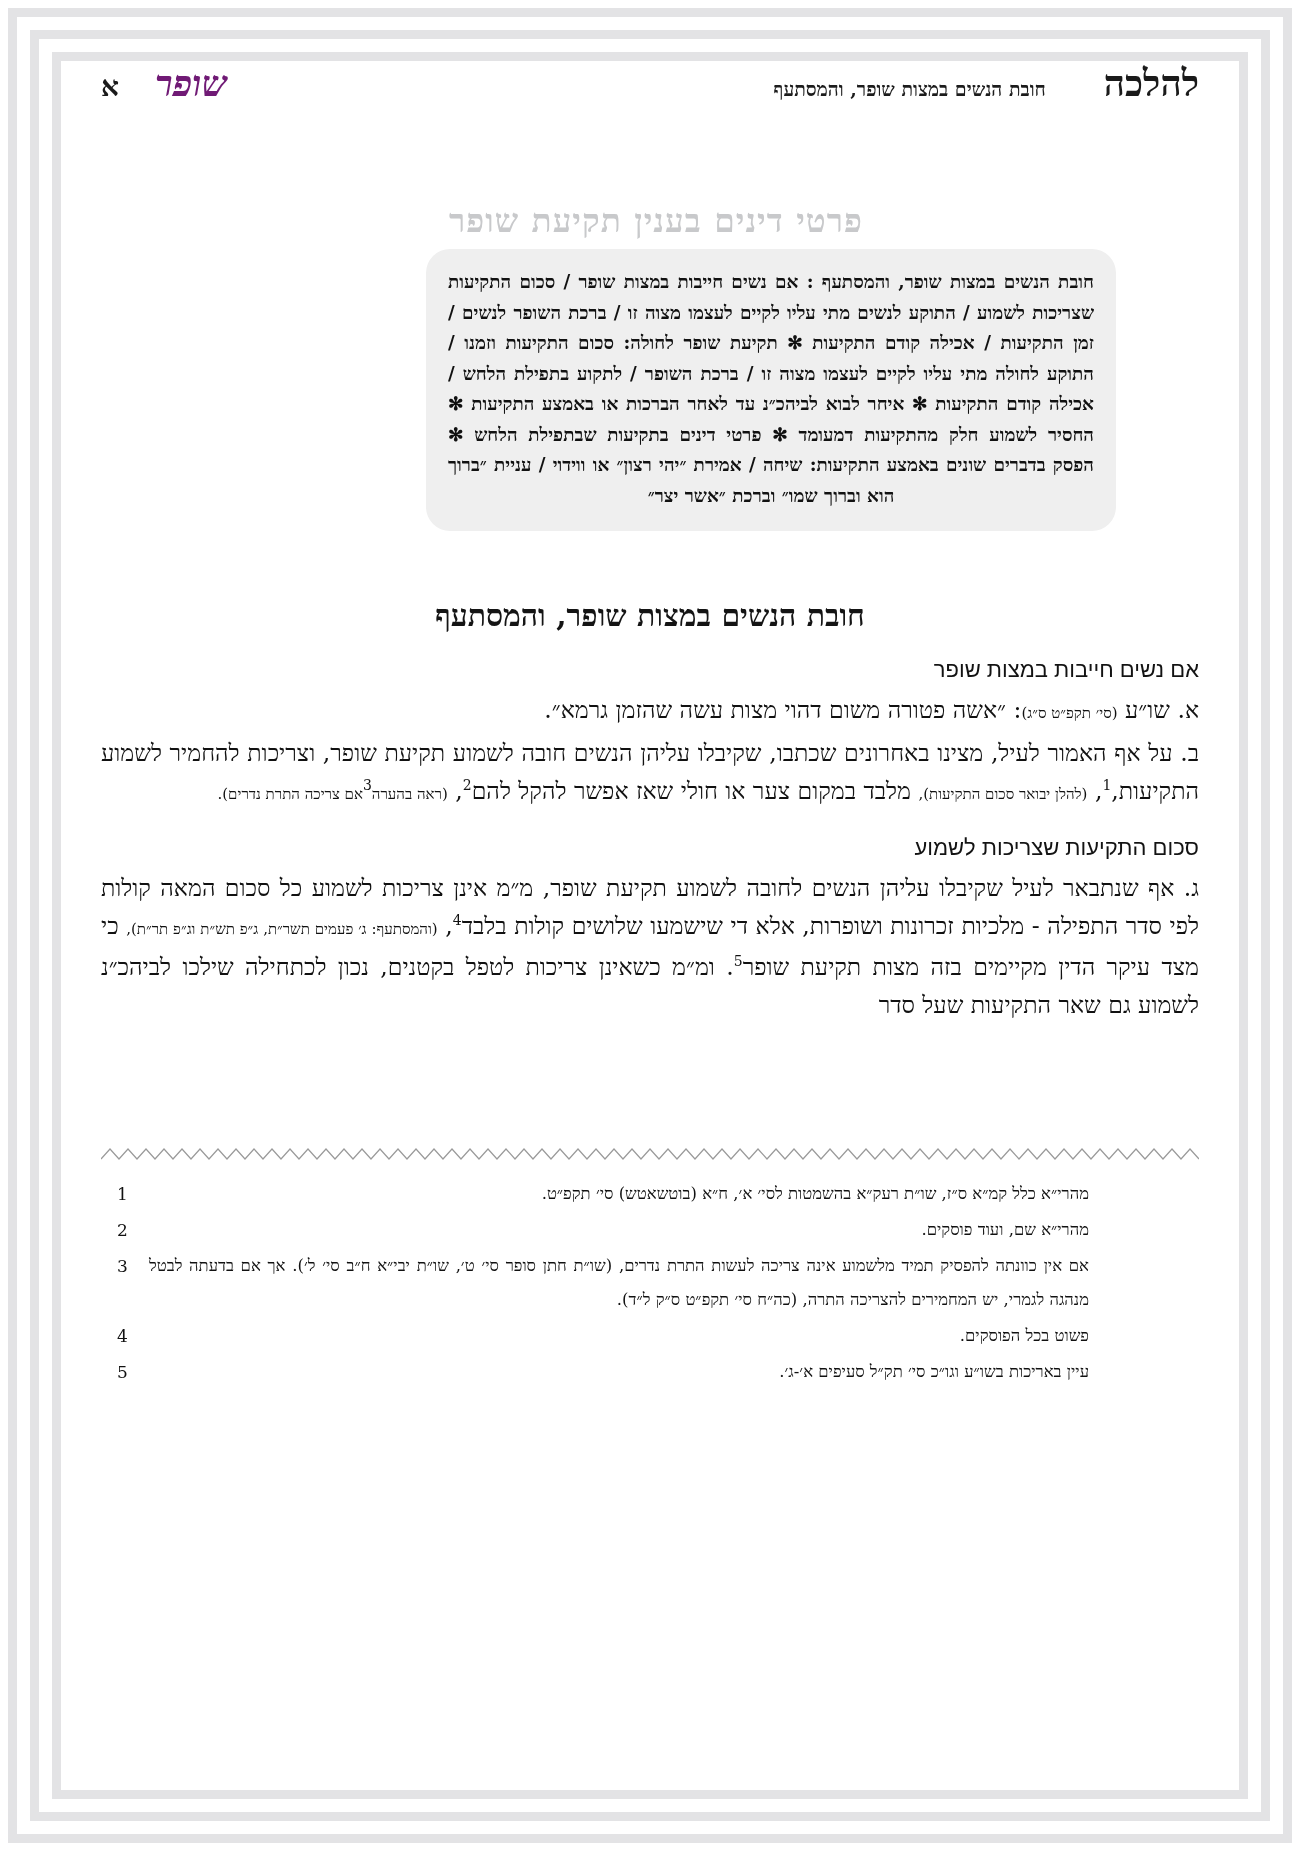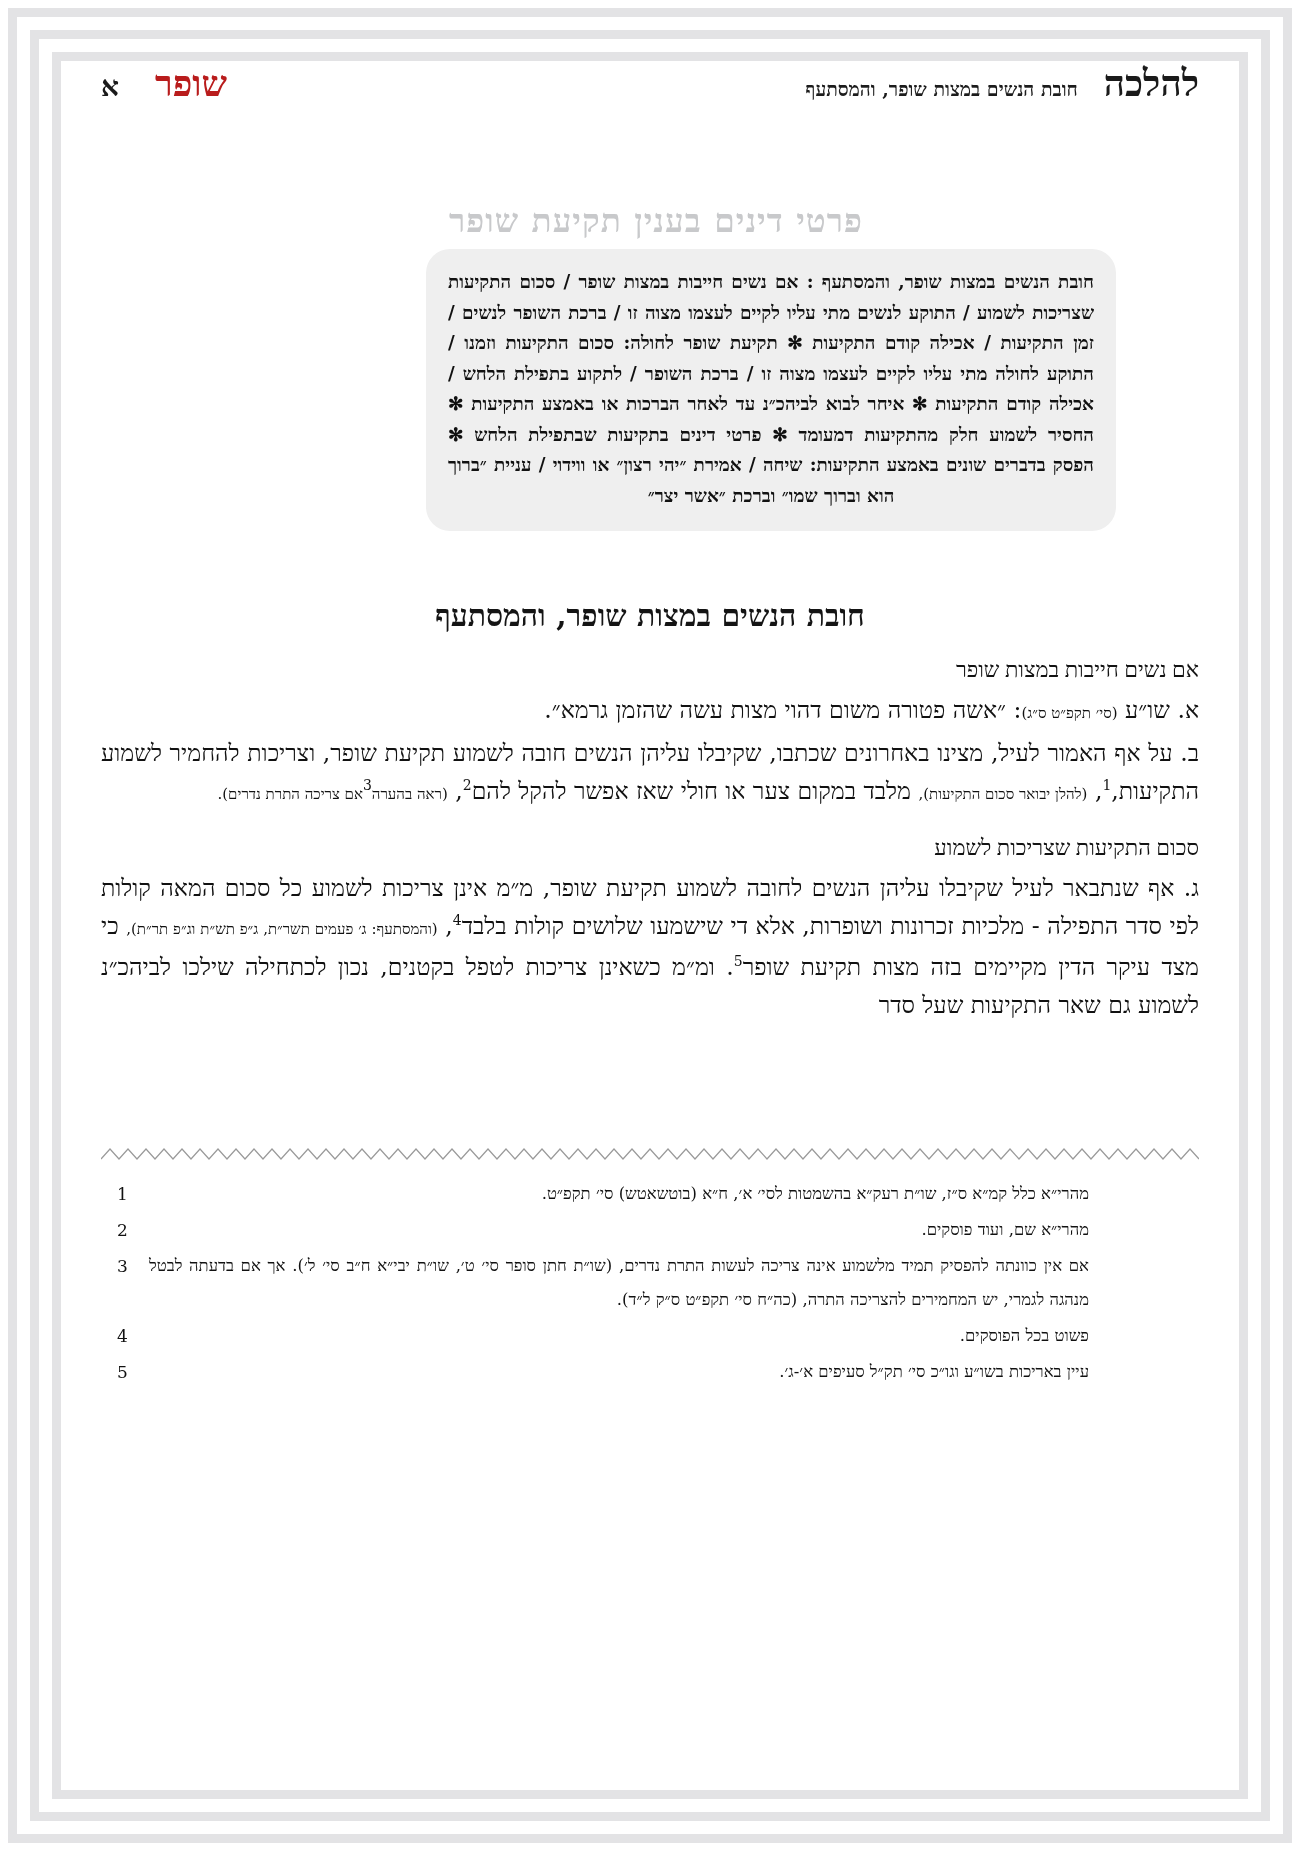--- a/index.html
+++ b/index.html
@@ -66,39 +66,41 @@
     align-items: baseline;
     gap: 26px;
     white-space: nowrap;
   }
   .runhead-book {
     font-family: "DejaVu Serif", "Liberation Serif", serif;
     font-weight: bold;
     font-size: 37px;
     color: #1a1a1a;
     letter-spacing: 0px;
+    margin-left: 32px;
   }
   .runhead-topic {
     font-family: "DejaVu Serif", "Liberation Serif", serif;
     font-weight: bold;
     font-size: 19px;
     color: #1c1c1c;
   }
   .runhead-left {
     display: flex;
     flex-direction: row;
     align-items: baseline;
     gap: 36px;
     white-space: nowrap;
   }
   .runhead-section {
     font-family: "DejaVu Serif", "Liberation Serif", serif;
     font-weight: bold;
     font-size: 36px;
-    color: #b91c1c;
+    color: #701a75;
+    font-style: italic;
   }
   .runhead-page {
     font-family: "DejaVu Serif", "Liberation Serif", serif;
     font-weight: bold;
     font-size: 28px;
     color: #1a1a1a;
   }
 
   
   .chapter-title {
@@ -147,21 +149,21 @@
   
   .body-col {
     position: absolute;
     top: 596px;
     right: 40px;
     width: 1098px;
     font-family: "DejaVu Serif", "Liberation Serif", serif;
     color: #111111;
   }
   .sub-heading {
-    font-family: Liberation Serif, serif;
+    font-family: Liberation Sans, sans-serif;
     font-weight: normal;
     font-size: 22px;
     color: #131313;
     text-align: right;
     margin: 0 0 8px 0;
   }
   .sub-heading.spaced { margin-top: 22px; }
 
   p.para {
     margin: 0 0 2px 0;

